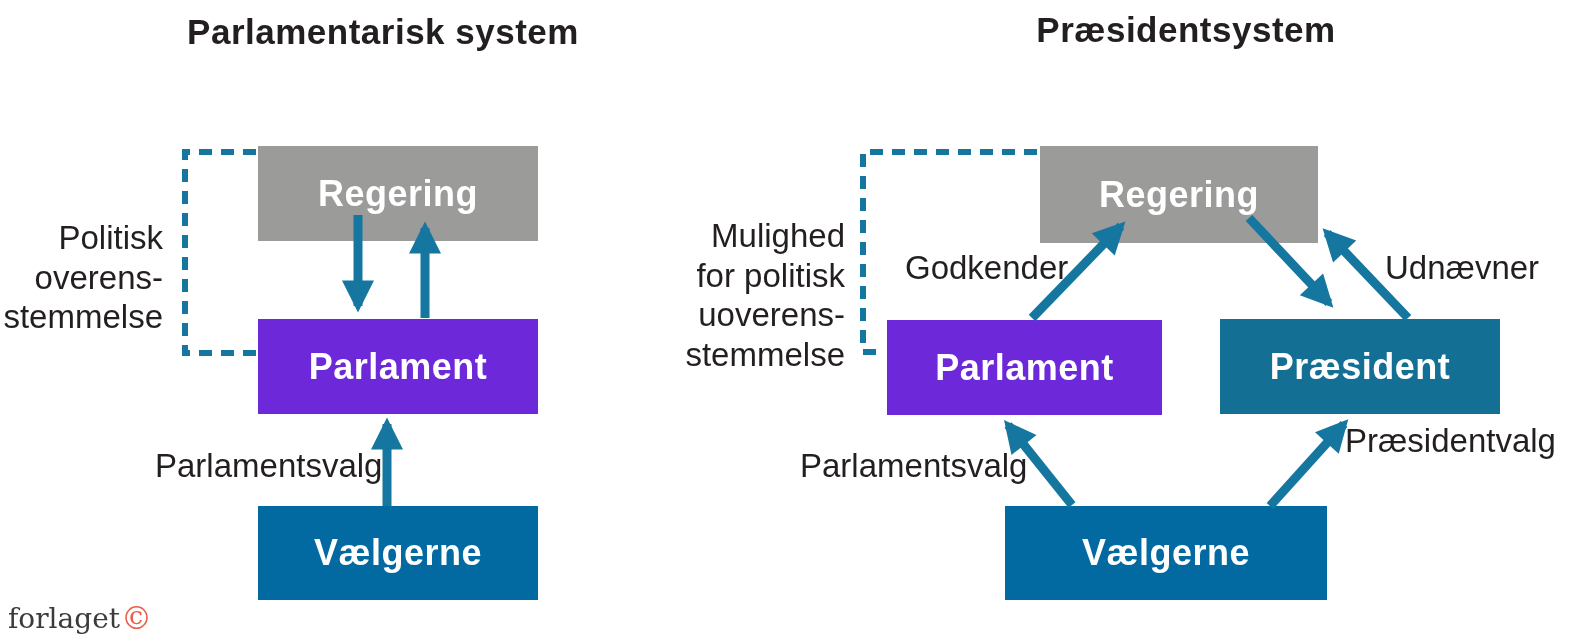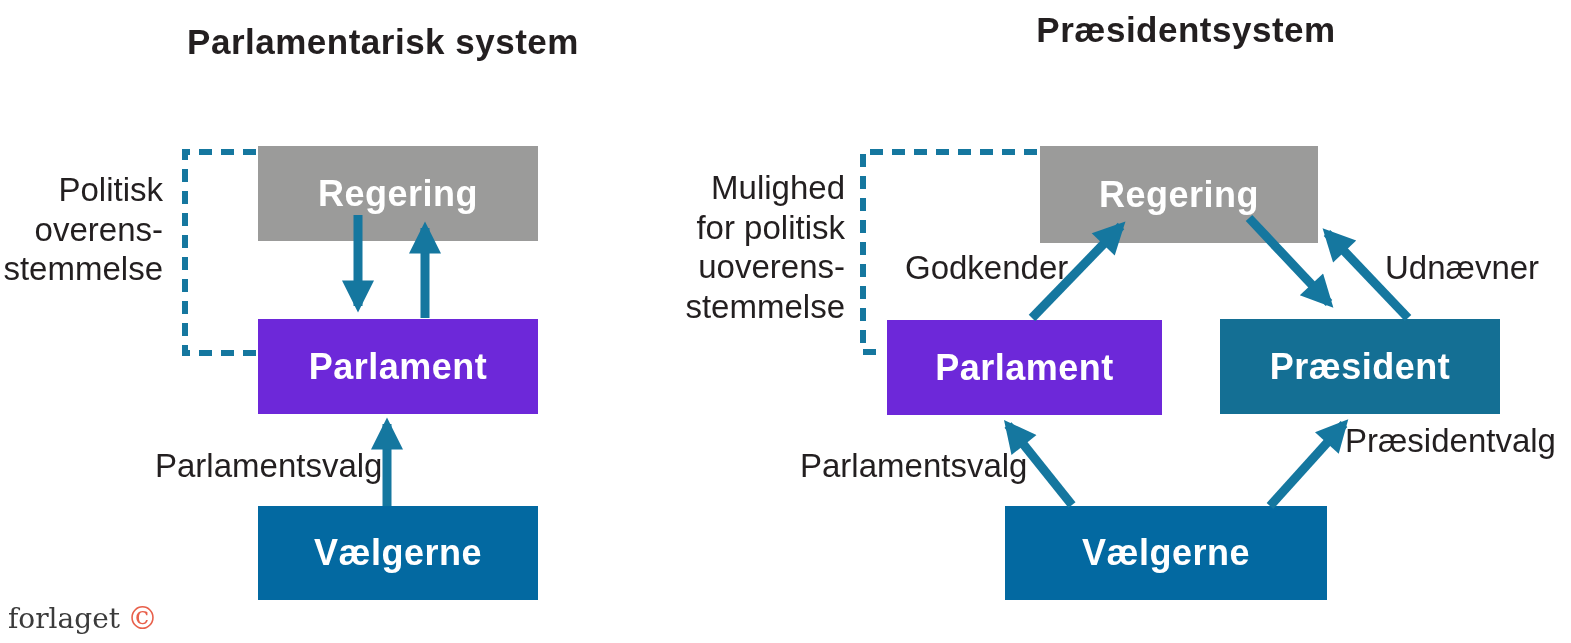--- a/index.html
+++ b/index.html
@@ -38,21 +38,21 @@
   .box-dblue  { background: #146f94; }
   .box-orange { background: #0369a1; }
   .annot {
     position: absolute;
     font-size: 33px;
     font-weight: 400;
     color: #231f20;
     line-height: 1.2;
     white-space: pre-line;
   }
-  .annot.right-align { text-align: right; }
+  .annot.right-align { text-align: right; margin-top: 48px; }
   #overlay {
     position: absolute;
     left: 0; top: 0;
     width: 1571px;
     height: 643px;
     pointer-events: none;
   }
   .arrow-line {
     stroke: #15779f;
     stroke-width: 9;
@@ -66,34 +66,34 @@
   }
   #footer {
     position: absolute;
     left: 8px;
     top: 602px;
     font-family: "DejaVu Serif", "Liberation Serif", serif;
     font-size: 28px;
     color: #3b3b3b;
     display: flex;
     align-items: center;
-    gap: 7px;
+    gap: 1px;
   }
   #footer .copyright {
     color: #e8604b;
     font-size: 31px;
     line-height: 1;
   }
 </style>
 </head>
 <body>
 
 <div id="canvas">
 
-  <div class="title" style="left:183px; top:22px; width:400px;">Parlamentarisk system</div>
+  <div class="title" style="left:183px; top:12px; width:400px;">Parlamentarisk system</div>
   <div class="title" style="left:986px; top:10px; width:400px;">Præsidentsystem</div>
 
   <div class="box box-gray" style="left:258px; top:118px; width:280px; height:95px;">
     <span>Regering</span>
   </div>
   <div class="box box-lblue" style="left:258px; top:319px; width:280px; height:95px;">
     <span>Parlament</span>
   </div>
   <div class="box box-orange" style="left:258px; top:506px; width:280px; height:94px;">
     <span>Vælgerne</span>

